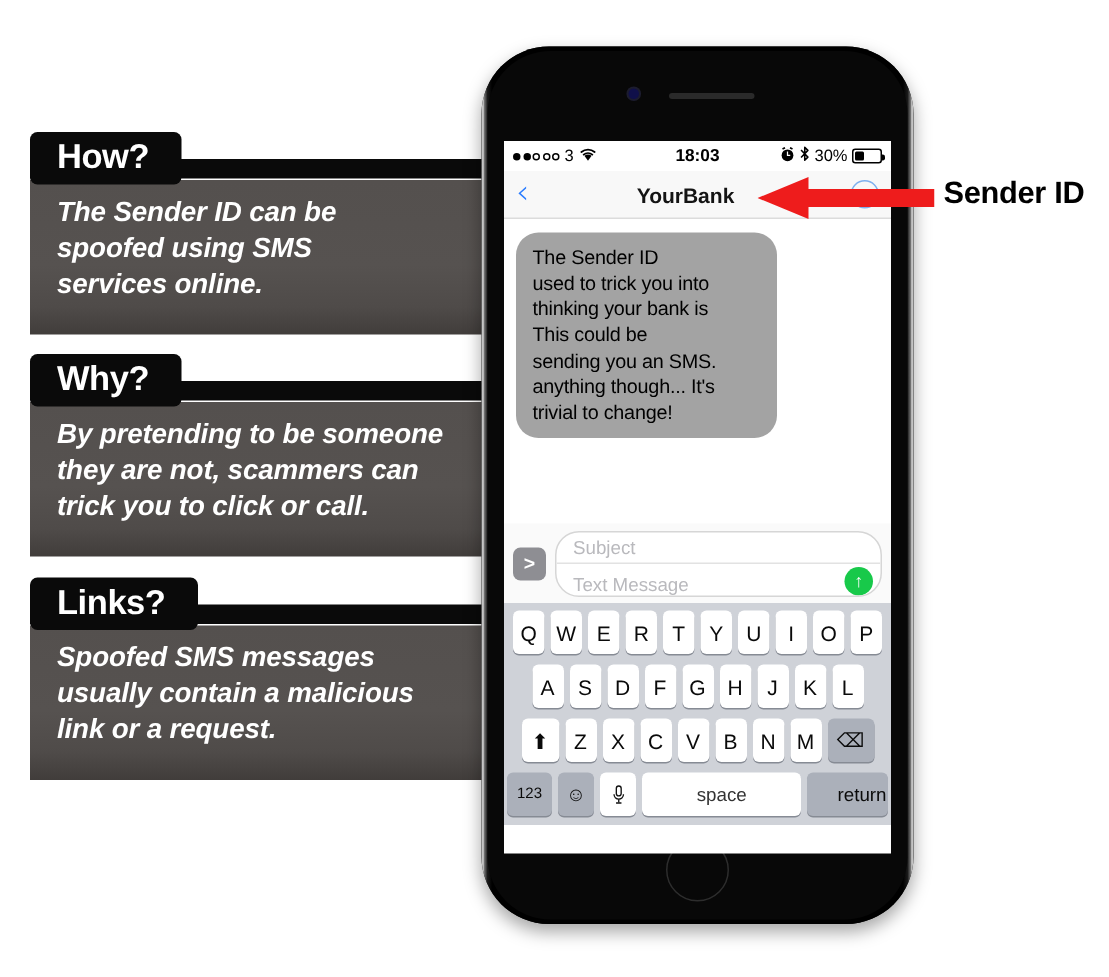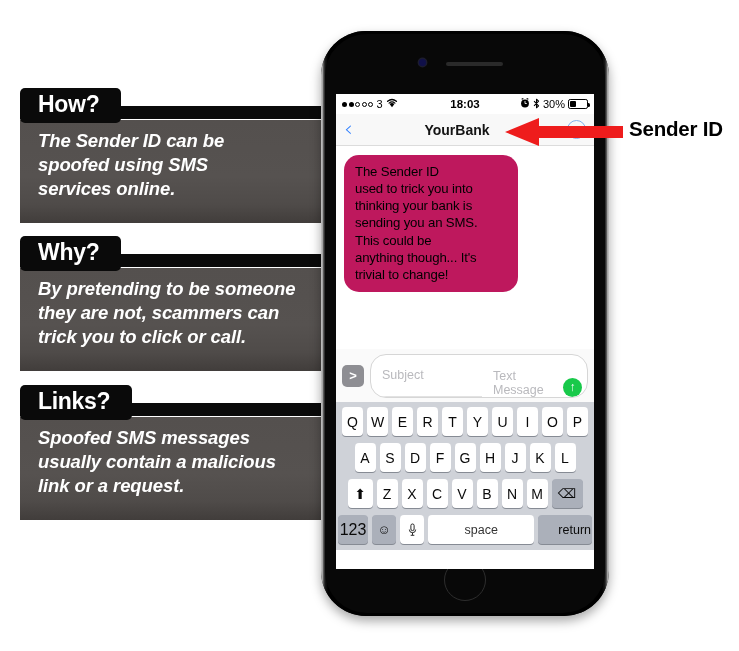--- a/index.html
+++ b/index.html
@@ -232,21 +232,21 @@
   }
 
   
   .convo {
     background: #ffffff;
     padding: 9px 8px 0 8px;
     height: 203px;
     box-sizing: border-box;
   }
   .bubble {
-    background: #be185d;
+    background: #a3a3a3;
     color: #000;
     border-radius: 15px;
     padding: 8px 11px 9px 11px;
     font-size: 13.2px;
     line-height: 1.30;
     max-width: 152px;
     letter-spacing: -0.15px;
   }
   .bubble .ln { display: block; white-space: nowrap; }
 
@@ -273,21 +273,21 @@
     flex: 0 0 auto;
   }
   .compose-field {
     flex: 1;
     border: 1px solid #d6d6d6;
     border-radius: 16px;
     background: #fff;
     height: 44px;
     box-sizing: border-box;
     display: flex;
-    flex-direction: row;
+    flex-direction: column;
     overflow: hidden;
   }
   .subject-row {
     flex: 1;
     display: flex;
     align-items: center;
     padding: 0 11px;
     border-bottom: 1px solid #e2e2e2;
     color: #b9b9bd;
     font-size: 12.5px;
@@ -344,21 +344,21 @@
   }
   .krow.r2 { padding: 0 11px; }
   .krow.r3 { padding: 0 2px; }
   .key.wide-fn {
     background: #abb0ba;
     min-width: 31px;
     font-size: 13px;
   }
   .key.space { flex: 1 1 auto; min-width: 96px; font-size: 12.5px; color:#333; }
   .key.return { background: #abb0ba; min-width: 50px; font-size: 12.5px; padding-left: 20px; }
-  .key.num123 { background: #abb0ba; min-width: 30px; font-size: 16px; }
+  .key.num123 { background: #abb0ba; min-width: 30px; font-size: 10px; }
   .key.sml { min-width: 25px; }
 
   
   .arrow {
     position: absolute;
     left: 505px;
     top: 117px;
     width: 118px;
     height: 30px;
     z-index: 9;
@@ -460,22 +460,22 @@
       <span class="nav-back">‹</span>
       <span class="nav-title">YourBank</span>
       <span class="nav-contact"></span>
     </div>
 
     <div class="convo">
       <div class="bubble">
         <span class="ln">The Sender ID</span>
         <span class="ln">used to trick you into</span>
         <span class="ln">thinking your bank is</span>
+        <span class="ln">This could be</span>
         <span class="ln">sending you an SMS.</span>
-        <span class="ln">This could be</span>
         <span class="ln">anything though... It's</span>
         <span class="ln">trivial to change!</span>
       </div>
     </div>
 
     <div class="compose">
       <div class="compose-plus">&gt;</div>
       <div class="compose-field">
         <div class="subject-row">Subject</div>
         <div class="text-row">

